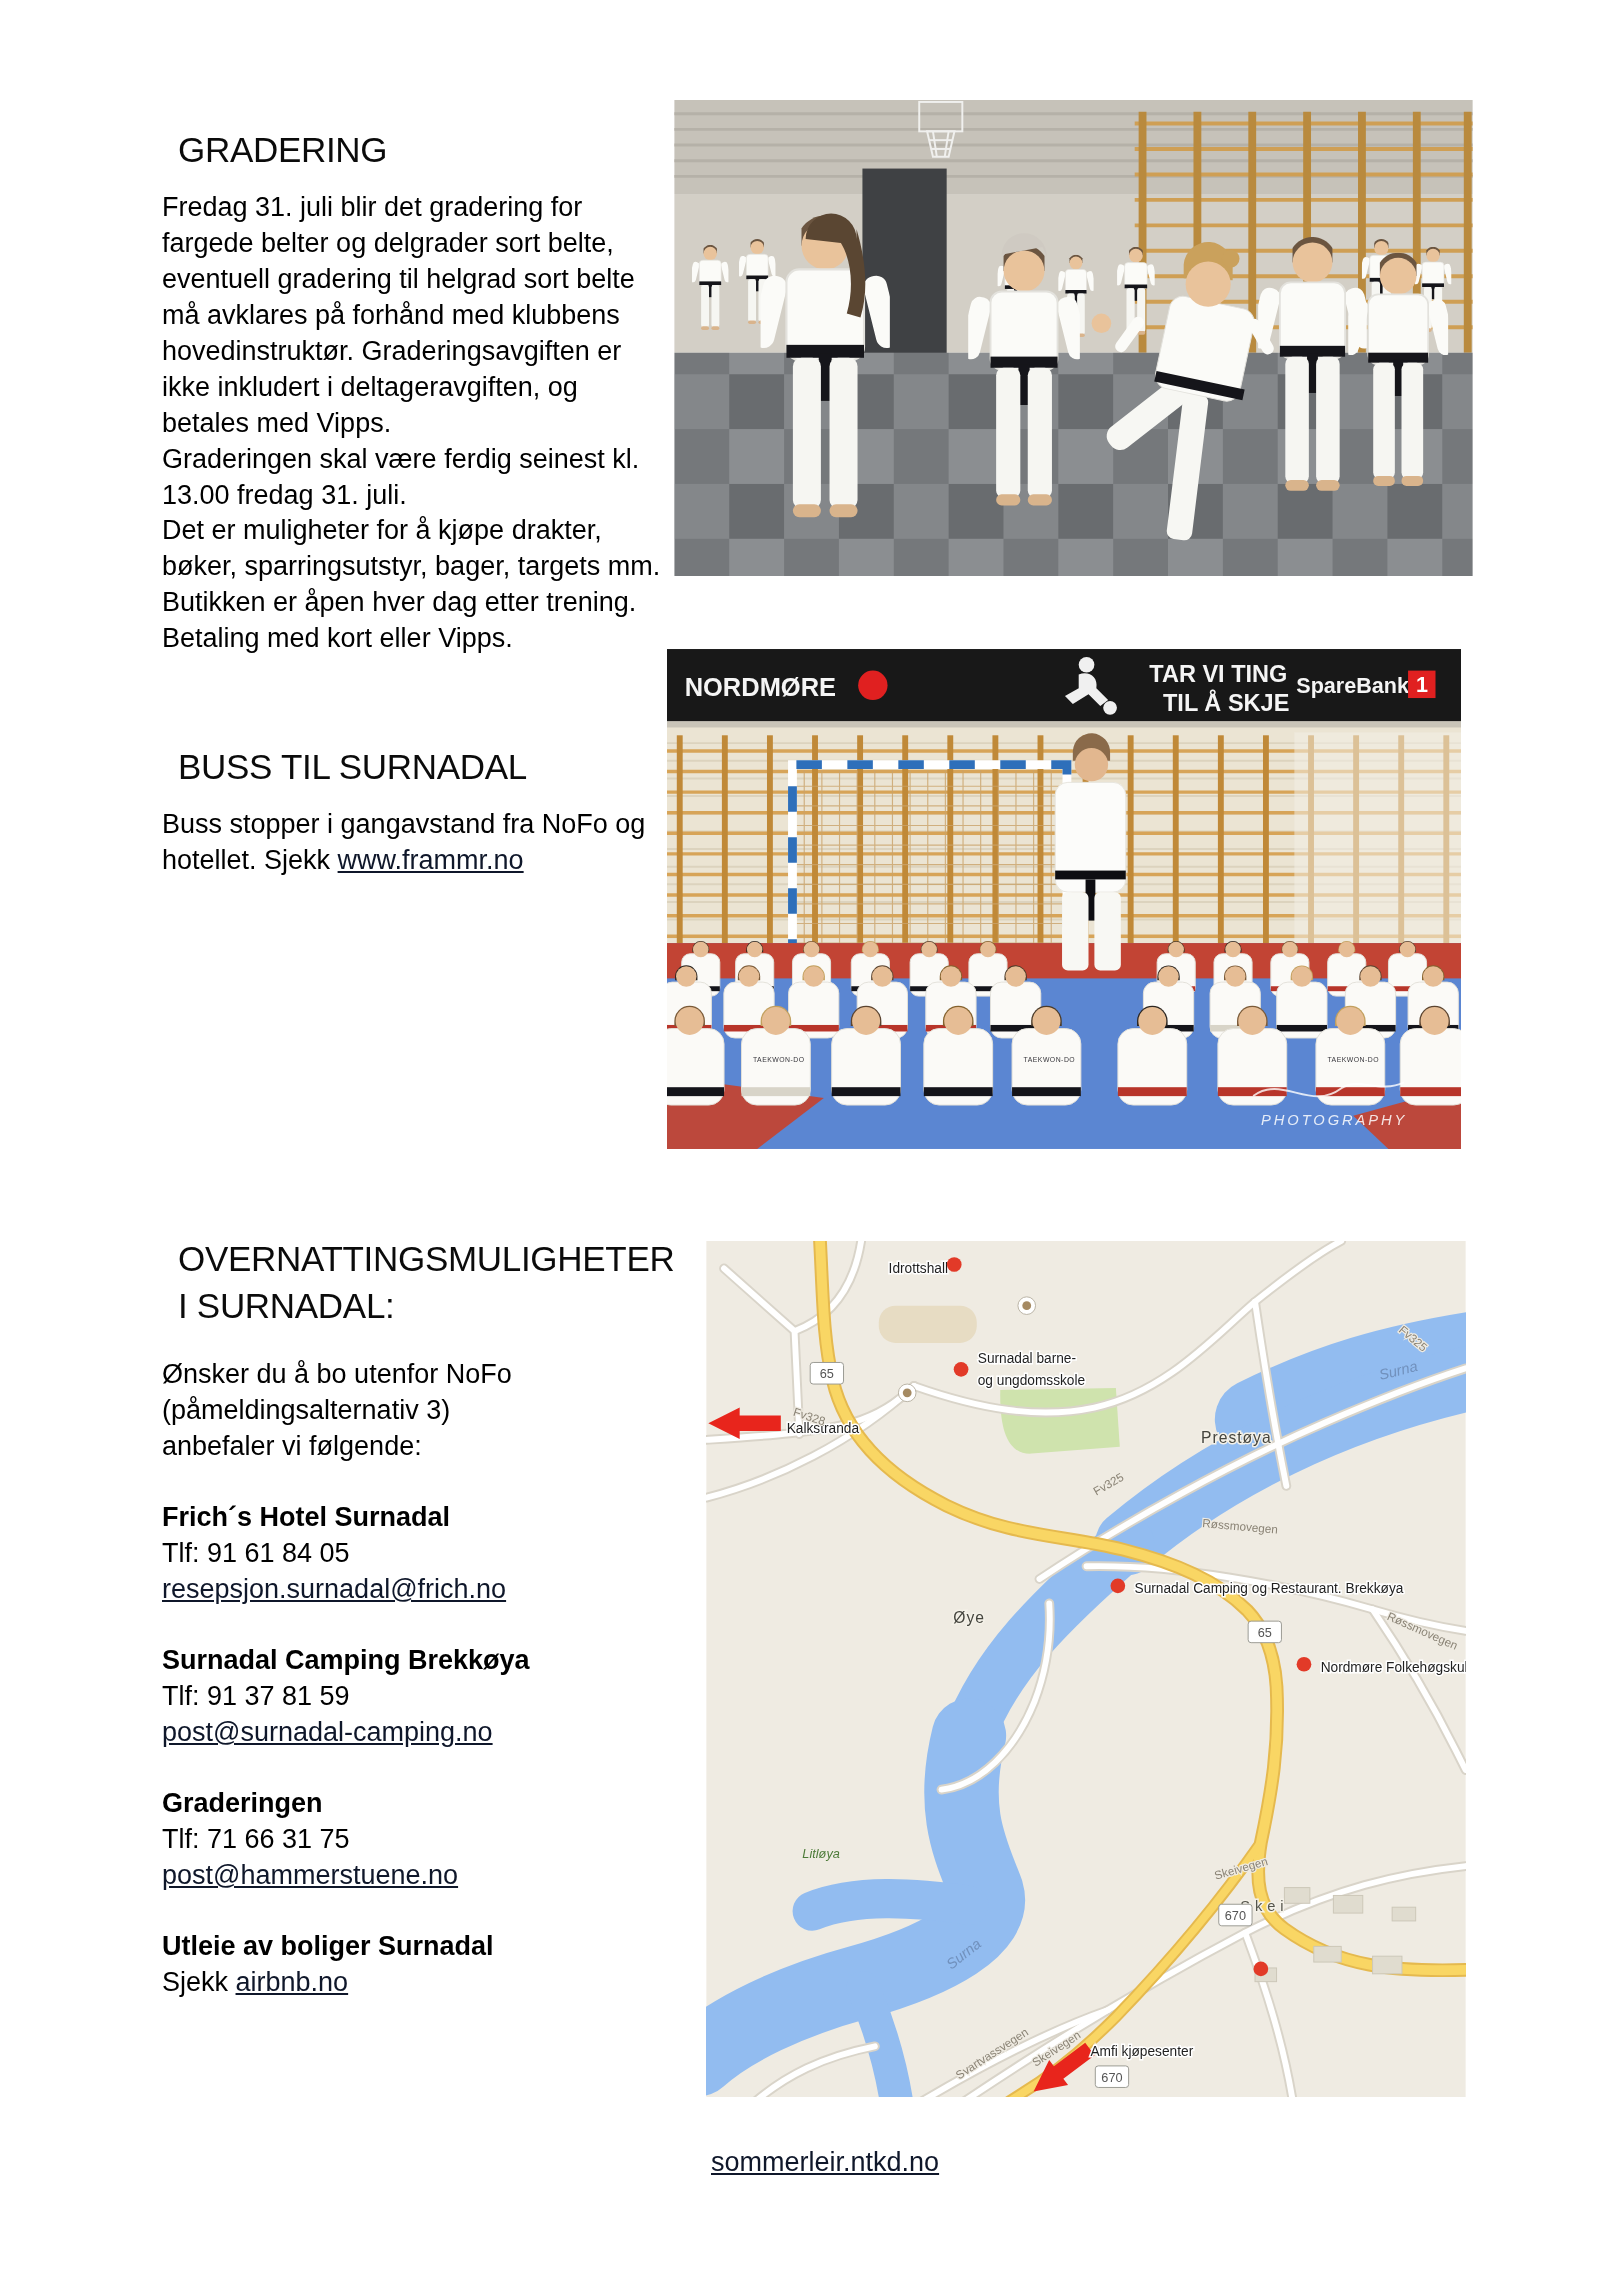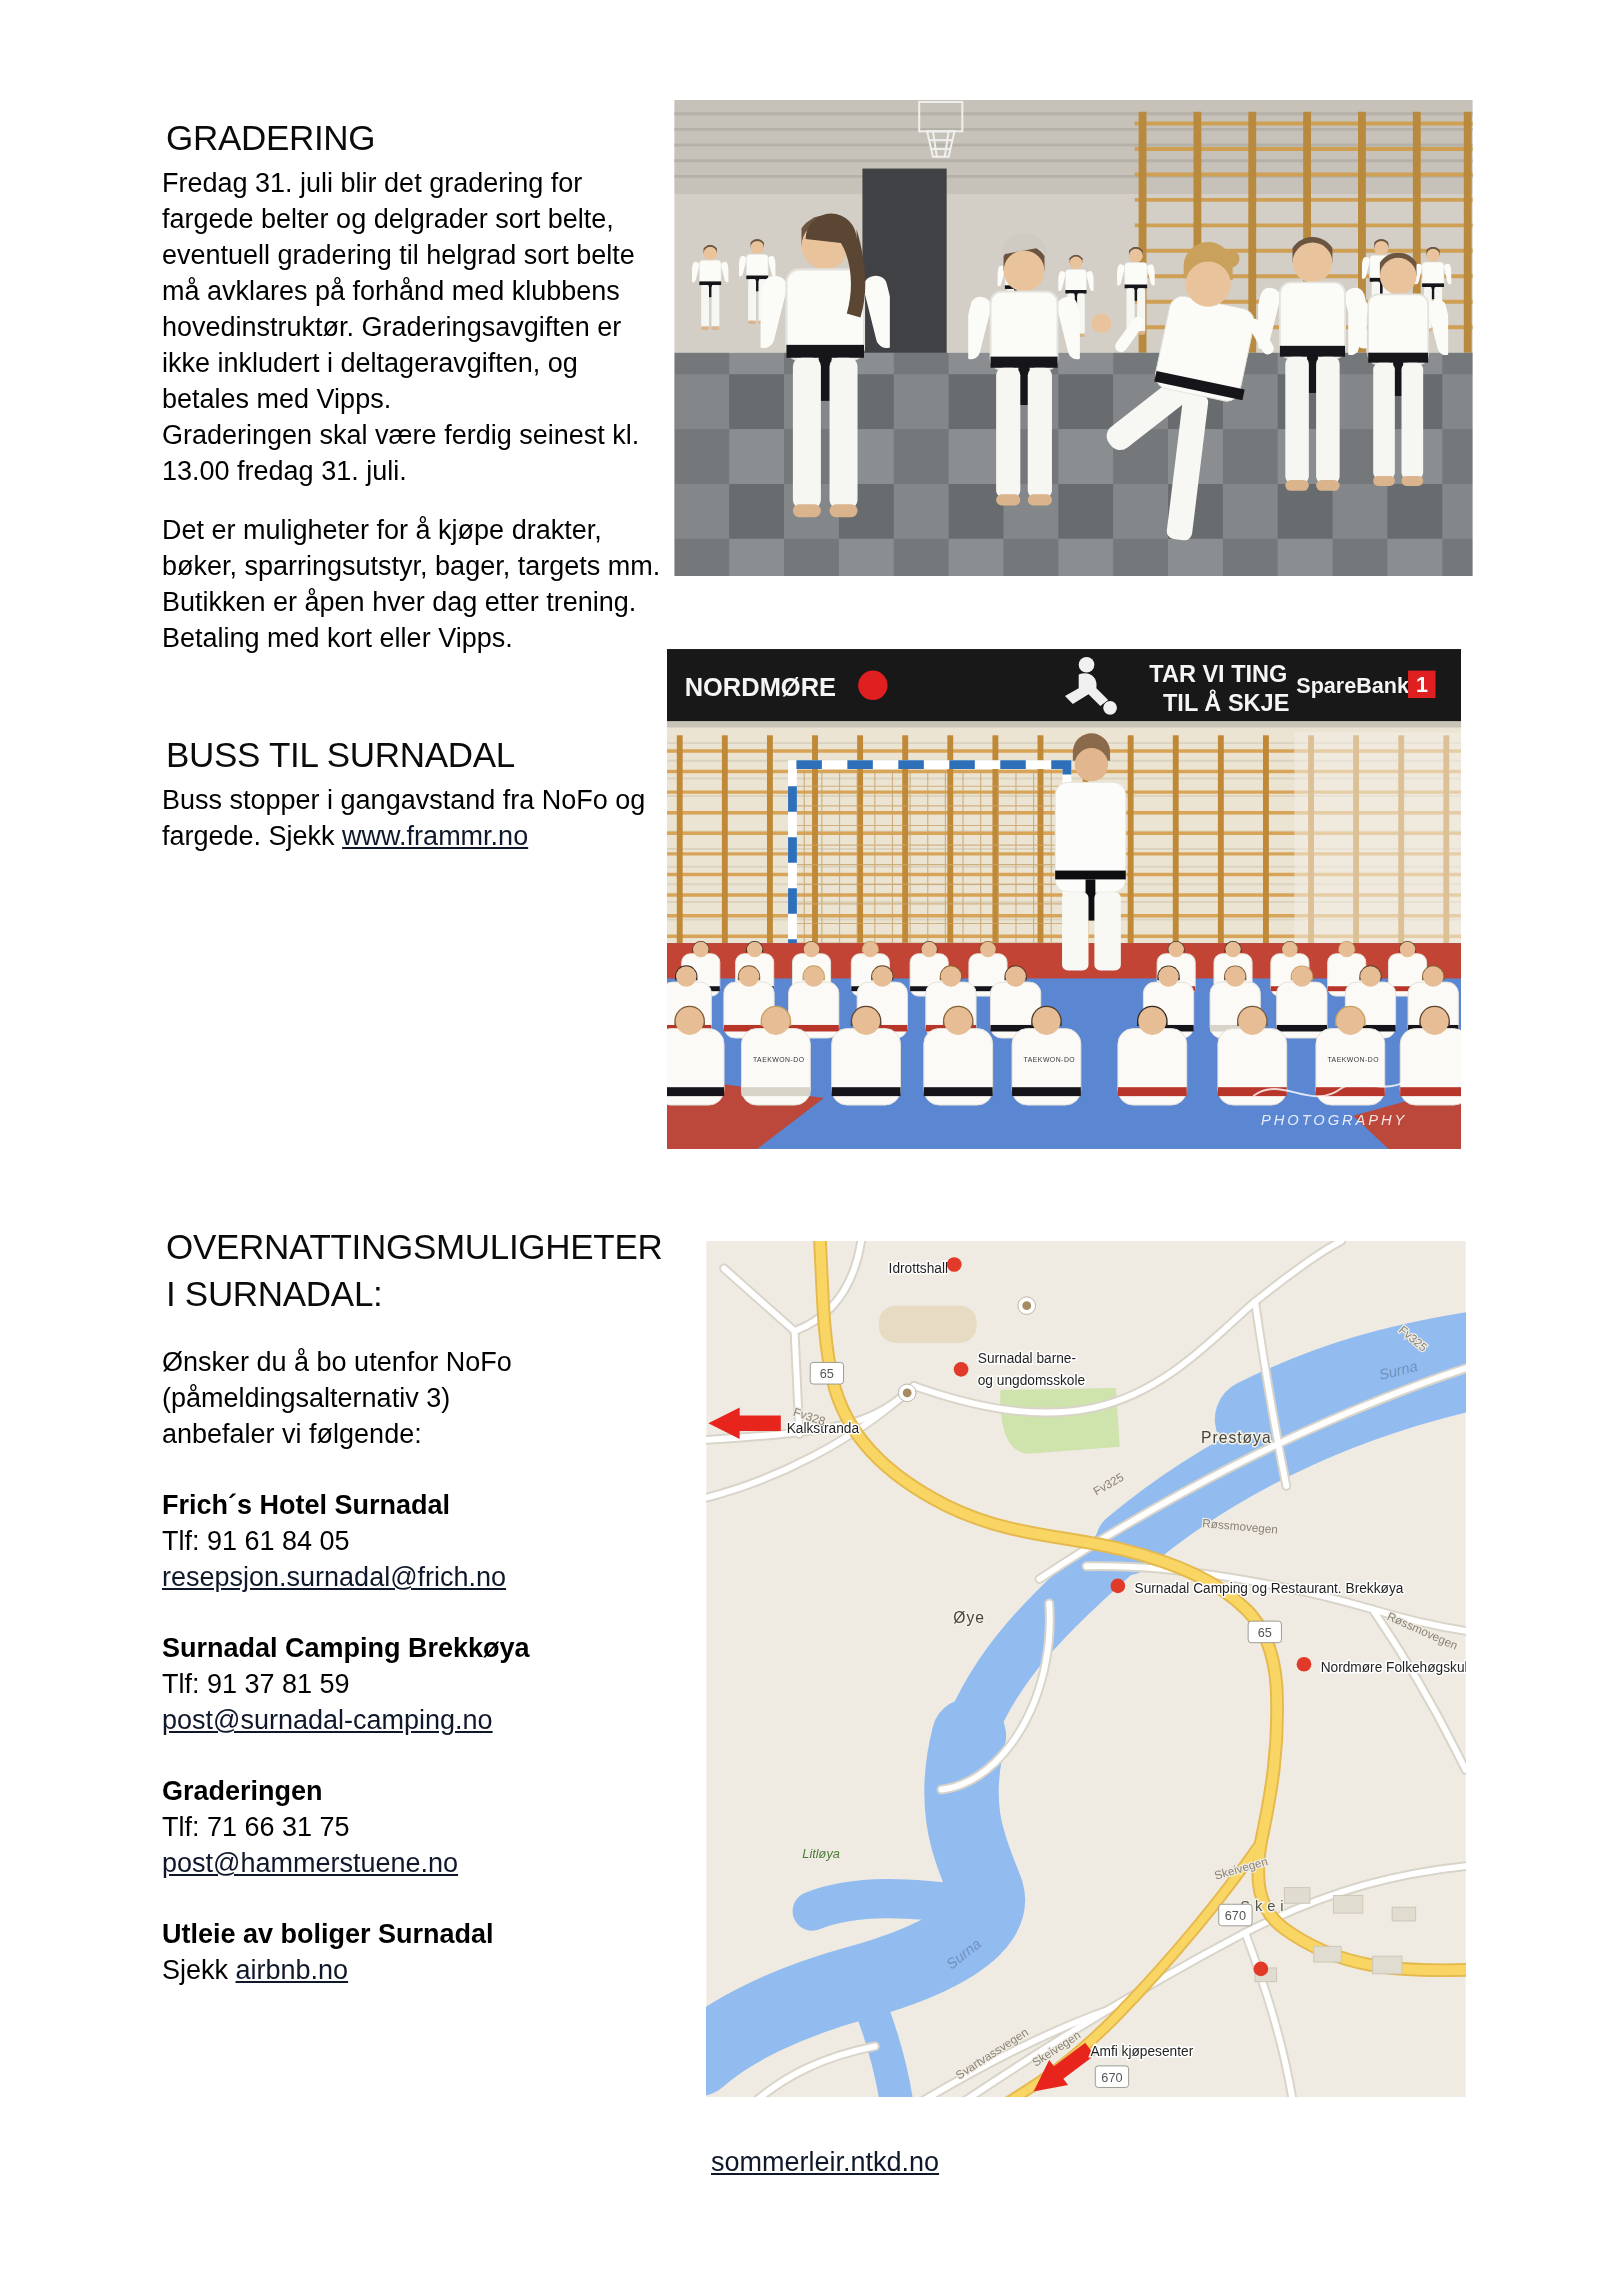--- a/index.html
+++ b/index.html
@@ -1,19 +1,19 @@
 <!DOCTYPE html>
 <html><head>
 <meta charset="utf-8">
 <style>
   html,body{margin:0;padding:0;background:#9a9a9a;}
   #page{position:relative;width:1621px;height:2293px;background:#ffffff;
         font-family:"Liberation Sans",sans-serif;color:#000;overflow:hidden;}
   .col-sec{position:absolute;left:162px;width:608px;}
-  h2.doc-h{margin:4px;font-size:35px;font-weight:400;line-height:47px;color:#0b0b0b;
+  h2.doc-h{margin:16px;font-size:35px;font-weight:400;line-height:47px;color:#0b0b0b;
            white-space:pre-line;letter-spacing:-0.3px;}
   .doc-body{margin:0;font-size:27px;line-height:36px;white-space:pre-line;}
   .doc-line{font-size:27px;line-height:36px;}
   a.doc-link{color:#0f172a;text-decoration:underline;cursor:pointer;}
   .contact{margin-top:35px;}
   .contact .cname{font-weight:bold;}
   .footer-link{position:absolute;left:711px;top:2147px;font-size:27px;}
   .photo{position:absolute;overflow:hidden;}
   svg text{font-family:"Liberation Sans",sans-serif;}
   
@@ -49,21 +49,21 @@
   <div class="col-sec" style="top:512px">
     <p class="doc-body">Det er muligheter for å kjøpe drakter,
 bøker, sparringsutstyr, bager, targets mm.
 Butikken er åpen hver dag etter trening.
 Betaling med kort eller Vipps.</p>
   </div>
 
   <div class="col-sec" style="top:727px">
     <h2 class="doc-h">BUSS TIL SURNADAL</h2>
     <div class="doc-line">Buss stopper i gangavstand fra NoFo og</div>
-    <div class="doc-line"><span>fargede. Sjekk  </span><a class="doc-link">www.frammr.no</a></div>
+    <div class="doc-line"><span>hotellet. Sjekk  </span><a class="doc-link">www.frammr.no</a></div>
   </div>
 
 
   <div class="col-sec" style="top:1219px">
     <h2 class="doc-h">OVERNATTINGSMULIGHETER
 I SURNADAL:</h2>
     <p class="doc-body" style="margin-top:27.4px">Ønsker du å bo utenfor NoFo
 (påmeldingsalternativ 3)
 anbefaler vi følgende:</p>
     <div id="contacts">

